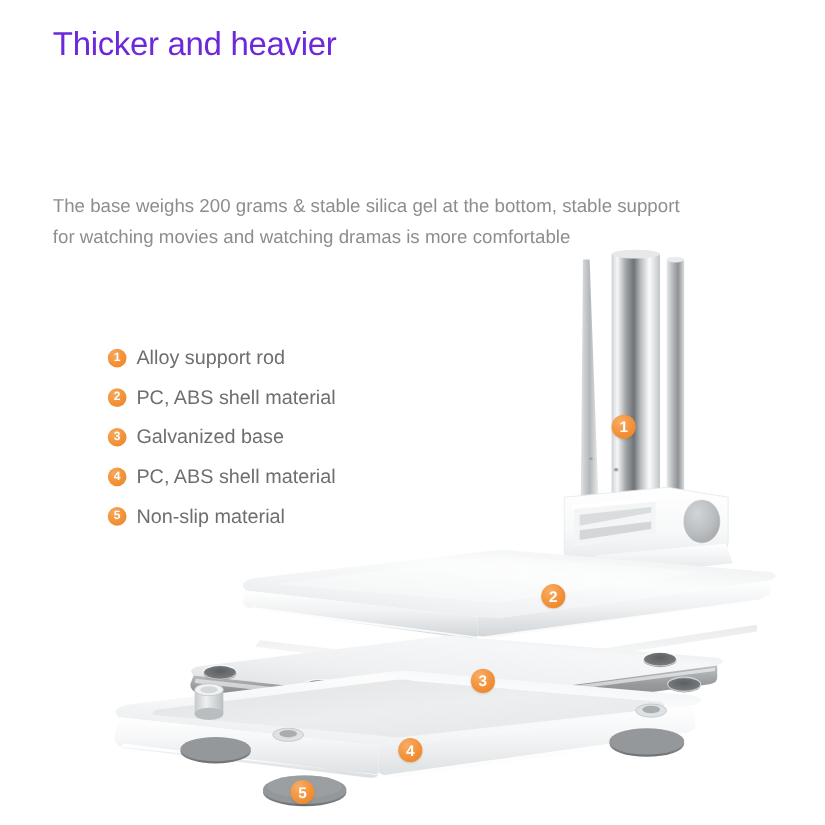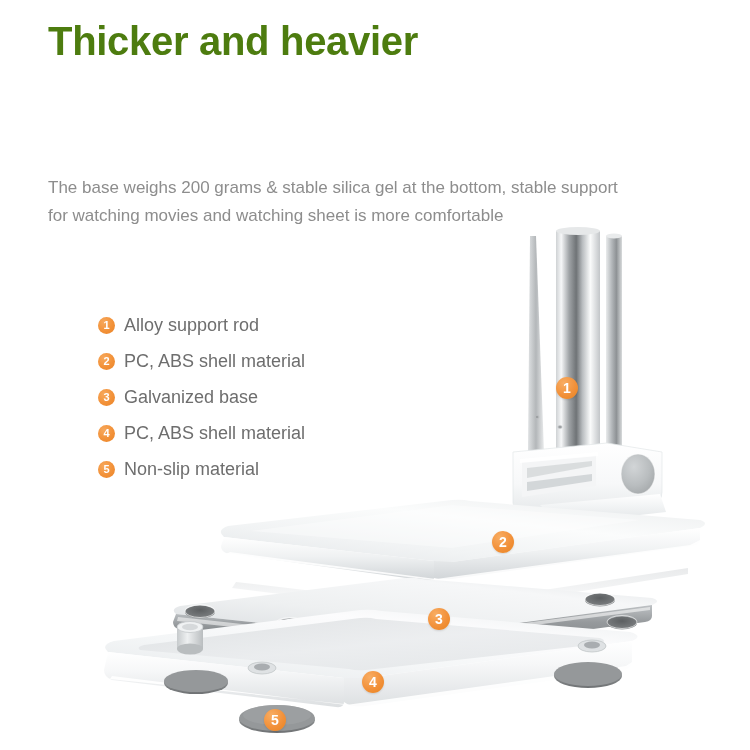--- a/index.html
+++ b/index.html
@@ -18,24 +18,24 @@
   }
 
   
   .headline-block {
     position: absolute;
     left: 48px;
     top: 18px;
     width: 680px;
   }
   .headline-1 {
-    font-size: 40px;
+    font-size: 30px;
     line-height: 46px;
-    font-weight: 700;
-    color: #4d7c0f;
+    font-weight: 400;
+    color: #6d28d9;
     letter-spacing: -0.3px;
     white-space: nowrap;
   }
   .headline-2 {
     font-size: 34px;
     line-height: 42px;
     font-weight: 400;
     color: #333333;
     letter-spacing: -0.2px;
     white-space: nowrap;
@@ -120,21 +120,21 @@
 <body>
 
 <div id="page">
 
   <div class="headline-block">
     <div class="headline-1">Thicker and heavier</div>
   </div>
 
   <div class="subtext">
     <span class="line">The base weighs 200 grams &amp; stable silica gel at the bottom, stable support</span>
-    <span class="line">for watching movies and watching sheet is more comfortable</span>
+    <span class="line">for watching movies and watching dramas is more comfortable</span>
   </div>
 
   <div class="legend">
     <div class="legend-item">
       <span class="badge">1</span>
       <span class="legend-label">Alloy support rod</span>
     </div>
     <div class="legend-item">
       <span class="badge">2</span>
       <span class="legend-label">PC, ABS shell material</span>

